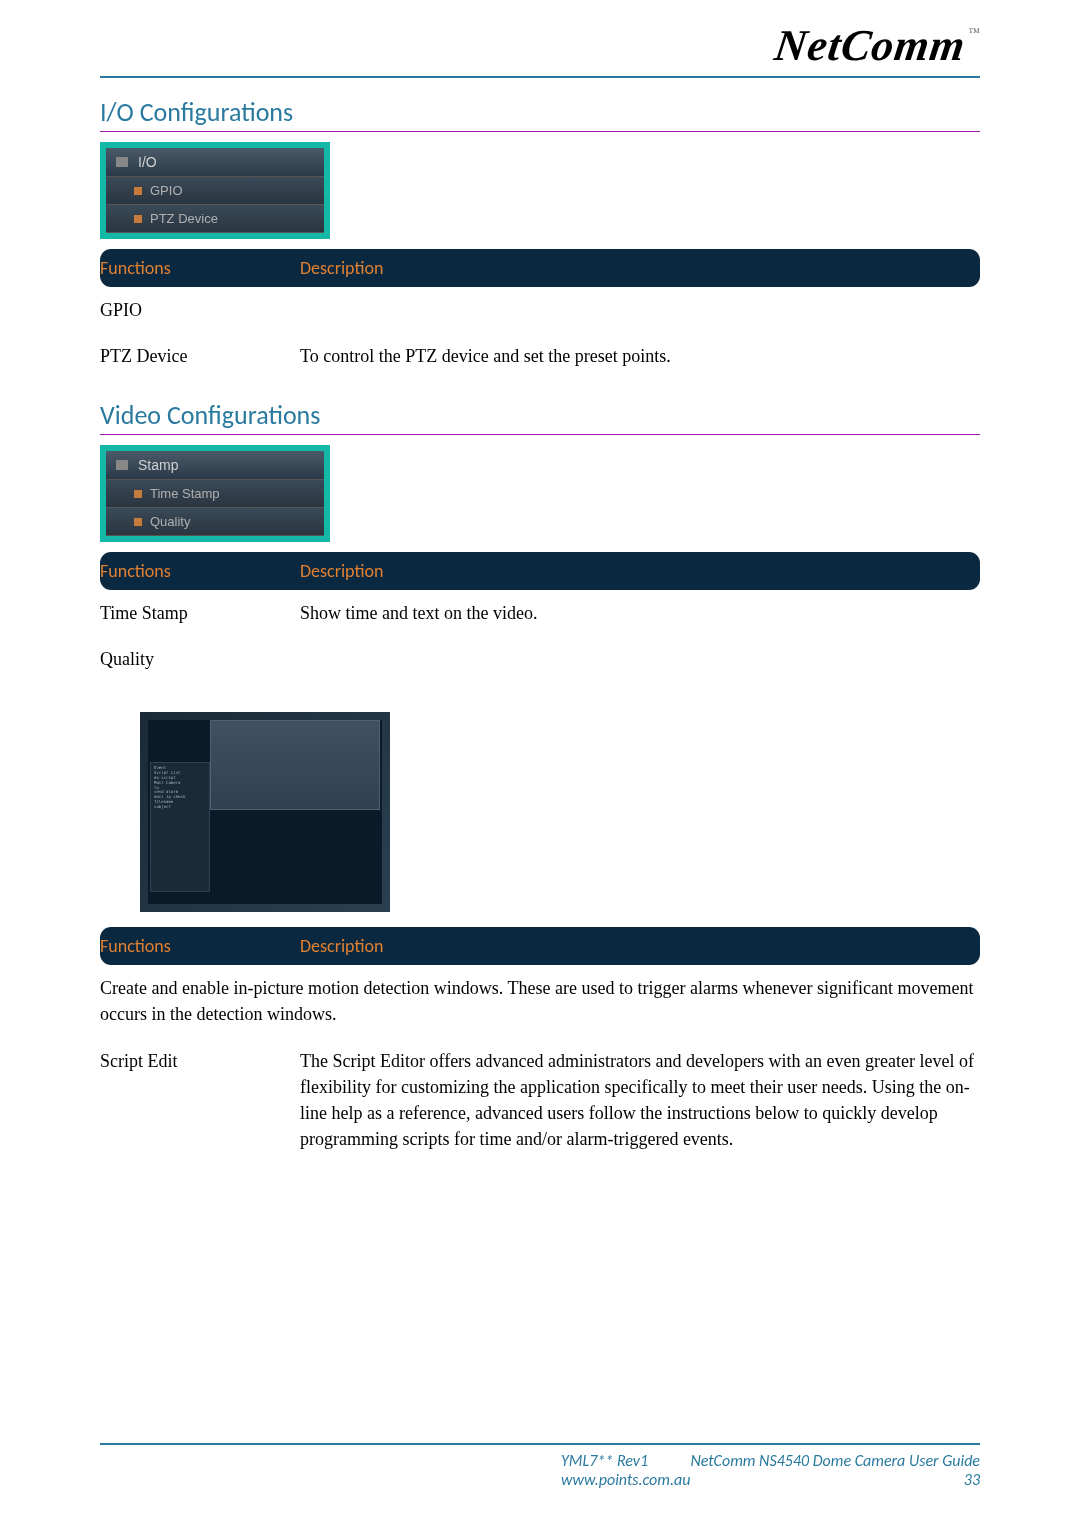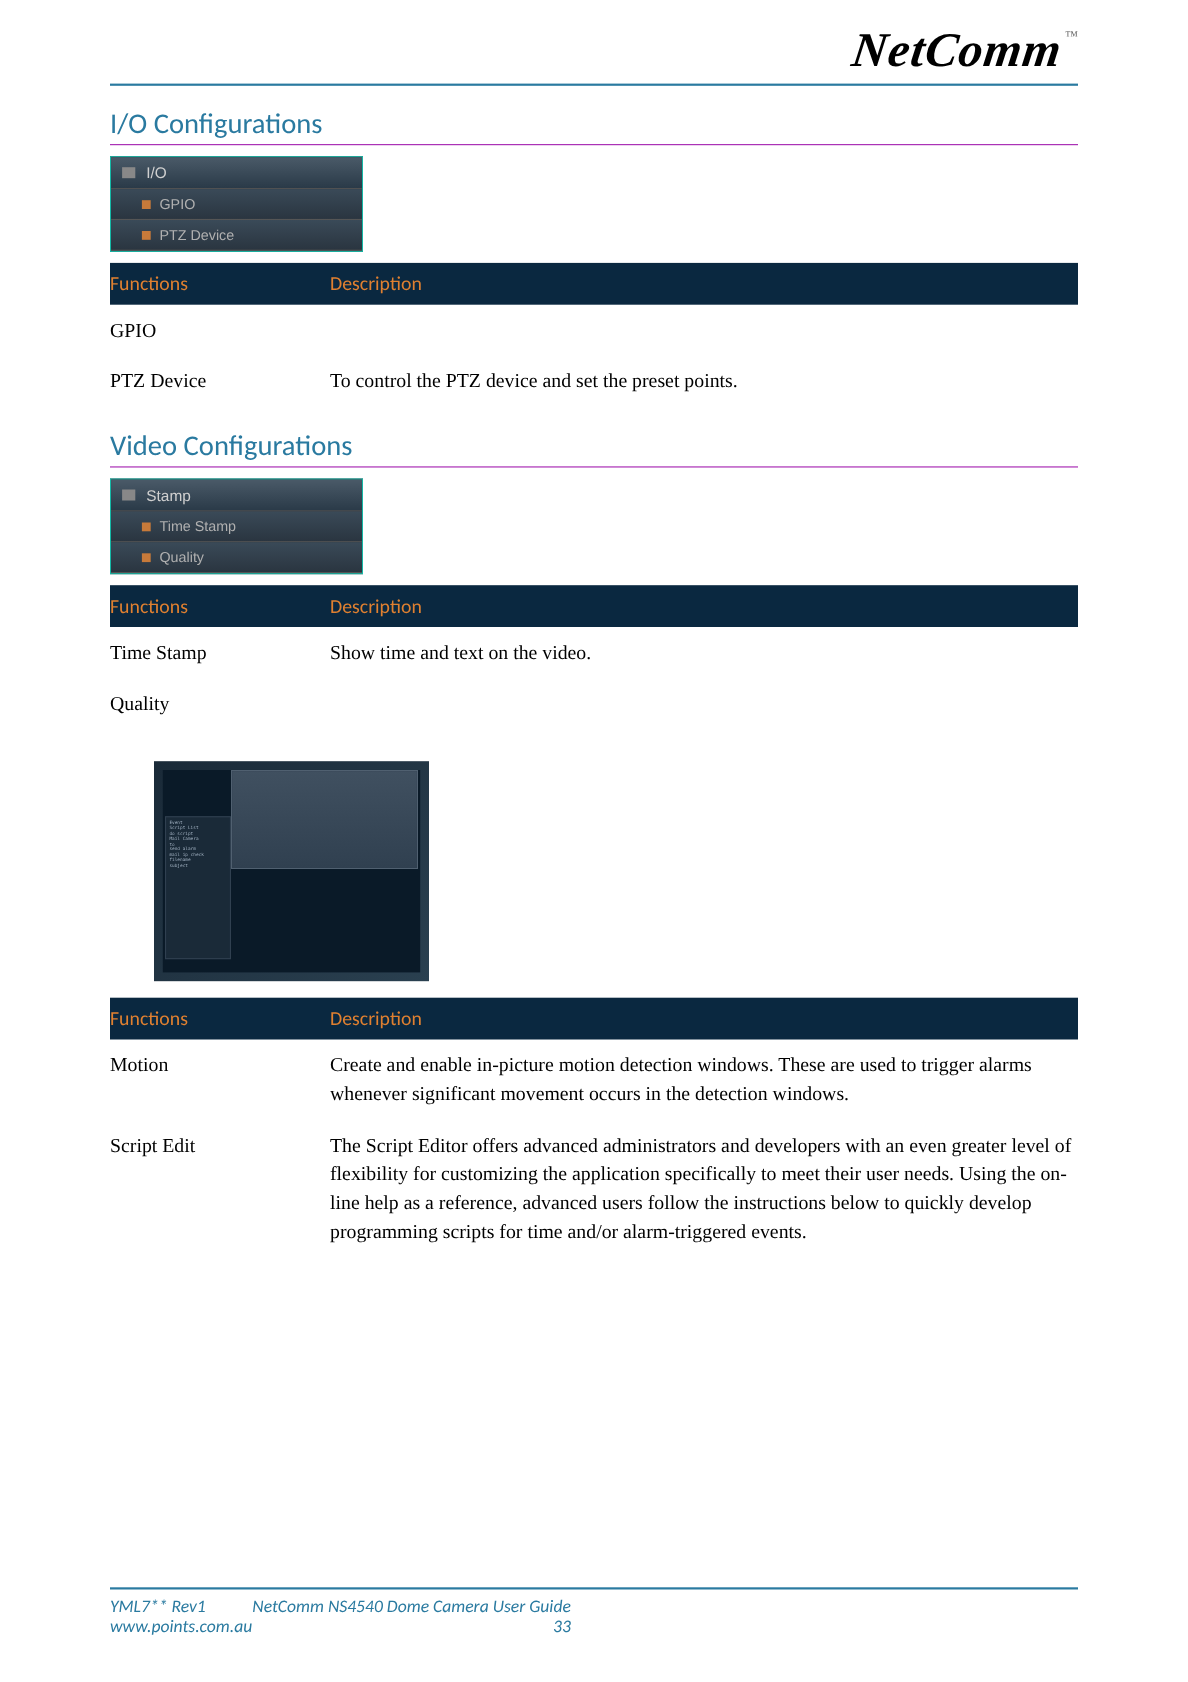--- a/index.html
+++ b/index.html
@@ -52,21 +52,21 @@
       font-size: 26px;
       font-weight: normal;
       border-bottom: 1px solid #a21caf;
       padding-bottom: 3px;
       margin-bottom: 10px;
     }
     .menu-image {
       width: 230px;
       margin-bottom: 10px;
       background: #2a3540;
-      border: 1px solid #14b8a6;
+      border: 6px solid #14b8a6;
     }
     .menu-header {
       background: linear-gradient(#4a5a68, #2a3a48);
       color: #d0d0d0;
       font-family: Arial, sans-serif;
       font-size: 14px;
       padding: 6px 10px;
       display: flex;
       align-items: center;
       gap: 10px;
@@ -88,20 +88,21 @@
       height: 8px;
       background: #c77a3a;
     }
     .menu-icon {
       width: 12px;
       height: 10px;
       background: #888;
     }
     .table-row {
       display: flex;
+      border-radius: 11px;
     }
     .table-row.header {
       background: #0a2840;
     }
     .table-row.header .th {
       color: #e08030;
       font-family: 'Segoe UI', 'Calibri', sans-serif;
       font-size: 18px;
       padding: 8px 0;
     }
@@ -150,21 +151,21 @@
       font-family: monospace;
       padding: 3px;
       line-height: 1.2;
       overflow: hidden;
     }
     .footer {
       margin-top: auto;
       border-top: 2px solid #2a7aa0;
       padding-top: 6px;
       display: flex;
-      justify-content: flex-start;
+      justify-content: flex-end;
       font-family: 'Segoe UI', 'Calibri', sans-serif;
       color: #2a7aa0;
       font-size: 16px;
       font-style: italic;
     }
     .footer-left { text-align: left; }
     .footer-right { text-align: right; }
     .section-block { margin-bottom: 20px; }
   </style>
 </head>
@@ -241,21 +242,20 @@
     <div class="event-image">
       <div class="event-image-inner"></div>
       <div class="event-panel1"></div>
       <div class="event-panel2">Event<br>Script List<br>do script<br>Mail Camera<br>to<br>send alarm<br>mail ip check<br>filename<br>subject</div>
     </div>
     <div class="table-row header">
       <div class="th functions">Functions</div>
       <div class="th description">Description</div>
     </div>
     <div class="table-row body-row">
-      <div class="td functions">Motion</div>
       <div class="td description">Create and enable in-picture motion detection windows. These are used to trigger alarms whenever significant movement occurs in the detection windows.</div>
     </div>
     <div class="table-row body-row">
       <div class="td functions">Script Edit</div>
       <div class="td description">The Script Editor offers advanced administrators and developers with an even greater level of flexibility for customizing the application specifically to meet their user needs. Using the on-line help as a reference, advanced users follow the instructions below to quickly develop programming scripts for time and/or alarm-triggered events.</div>
     </div>
   </div>
 
   <div class="footer">
     <div class="footer-left">

